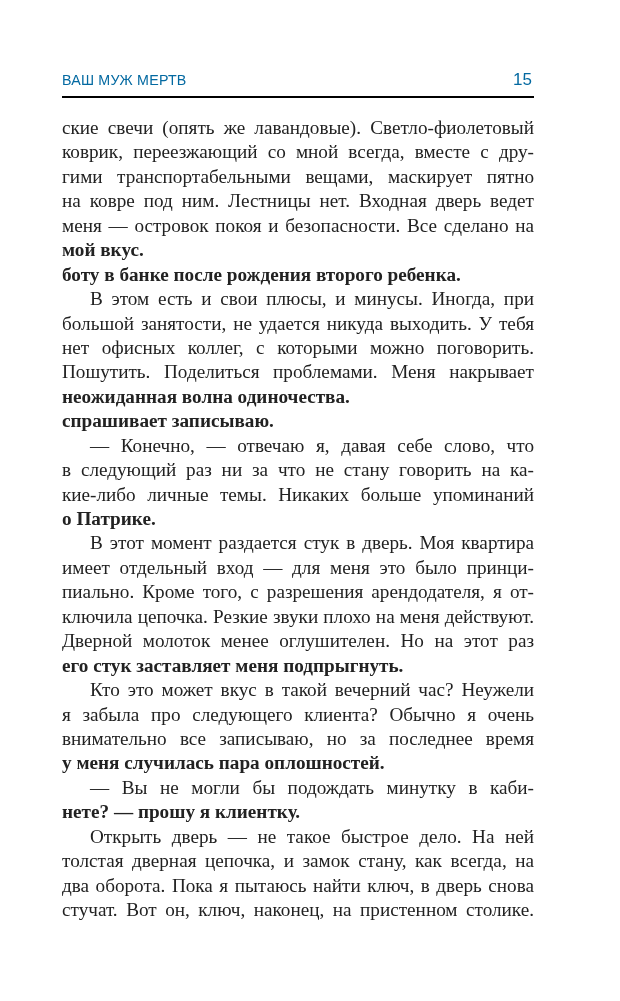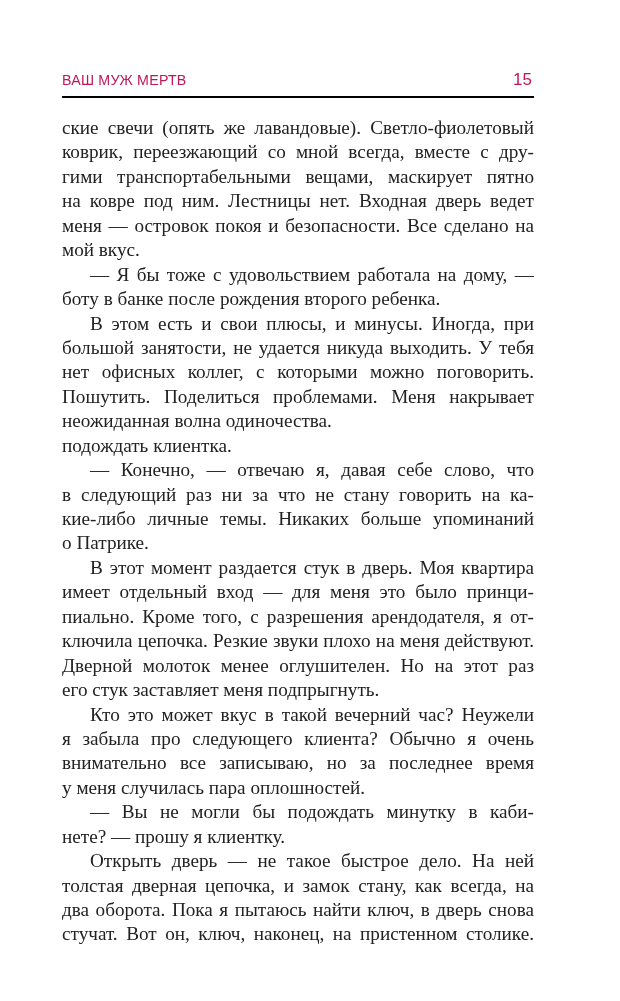--- a/index.html
+++ b/index.html
@@ -5,60 +5,59 @@
   html, body { margin: 0; padding: 0; }
   body {
     width: 620px; height: 1001px; background: #ffffff; overflow: hidden;
     position: relative;
   }
   .page {
     position: absolute; left: 62px; top: 0; width: 472px;
   }
   .running-head {
     position: absolute; top: 70px; left: 0; width: 472px; height: 24px;
-    font-family: "Liberation Sans", sans-serif; color: #be185d;
+    font-family: "Liberation Sans", sans-serif; color: #0369a1;
   }
   .rh-title { position: absolute; left: 0; top: 1px; font-size: 15.5px; letter-spacing: 0.2px; transform: scaleX(0.92); transform-origin: left; }
   .rh-page { position: absolute; right: 2px; top: 0; font-size: 17px; margin-left: 29px; }
   .rule {
     position: absolute; top: 96px; left: 0; width: 472px; height: 2px; background: #000;
   }
   .body-text {
     position: absolute; top: 116px; left: 0; width: 472px;
     font-family: "Liberation Serif", serif; font-size: 19.2px; line-height: 24.45px;
     color: #222;
   }
   .line { display: block; height: 24.45px; white-space: nowrap; text-align: justify; text-align-last: justify; }
-  .line.last { text-align-last: left; }
+  .line.last { text-align-last: left; font-weight: bold; }
   .line.indent { padding-left: 28px; }
 </style>
 </head>
 <body>
 
 <div class="page">
   <div class="running-head">
     <span class="rh-title">ВАШ МУЖ МЕРТВ</span>
     <span class="rh-page">15</span>
   </div>
   <div class="rule"></div>
   <div class="body-text" id="body-text">
       <span class="line">ские свечи (опять же лавандовые). Светло-фиолетовый</span>
       <span class="line">коврик, переезжающий со мной всегда, вместе с дру-</span>
       <span class="line">гими транспортабельными вещами, маскирует пятно</span>
       <span class="line">на ковре под ним. Лестницы нет. Входная дверь ведет</span>
       <span class="line">меня — островок покоя и безопасности. Все сделано на</span>
       <span class="line last">мой вкус.</span>
-      <span class="line indent">— Я бы тоже с удовольствием работала на дому, —</span>
       <span class="line last">боту в банке после рождения второго ребенка.</span>
       <span class="line indent">В этом есть и свои плюсы, и минусы. Иногда, при</span>
       <span class="line">большой занятости, не удается никуда выходить. У тебя</span>
       <span class="line">нет офисных коллег, с которыми можно поговорить.</span>
       <span class="line">Пошутить. Поделиться проблемами. Меня накрывает</span>
       <span class="line last">неожиданная волна одиночества.</span>
-      <span class="line last">подождать клиентка.</span>
+      <span class="line last">спрашивает записываю.</span>
       <span class="line indent">— Конечно, — отвечаю я, давая себе слово, что</span>
       <span class="line">в следующий раз ни за что не стану говорить на ка-</span>
       <span class="line">кие-либо личные темы. Никаких больше упоминаний</span>
       <span class="line last">о Патрике.</span>
       <span class="line indent">В этот момент раздается стук в дверь. Моя квартира</span>
       <span class="line">имеет отдельный вход — для меня это было принци-</span>
       <span class="line">пиально. Кроме того, с разрешения арендодателя, я от-</span>
       <span class="line">ключила цепочка. Резкие звуки плохо на меня действуют.</span>
       <span class="line">Дверной молоток менее оглушителен. Но на этот раз</span>
       <span class="line last">его стук заставляет меня подпрыгнуть.</span>

